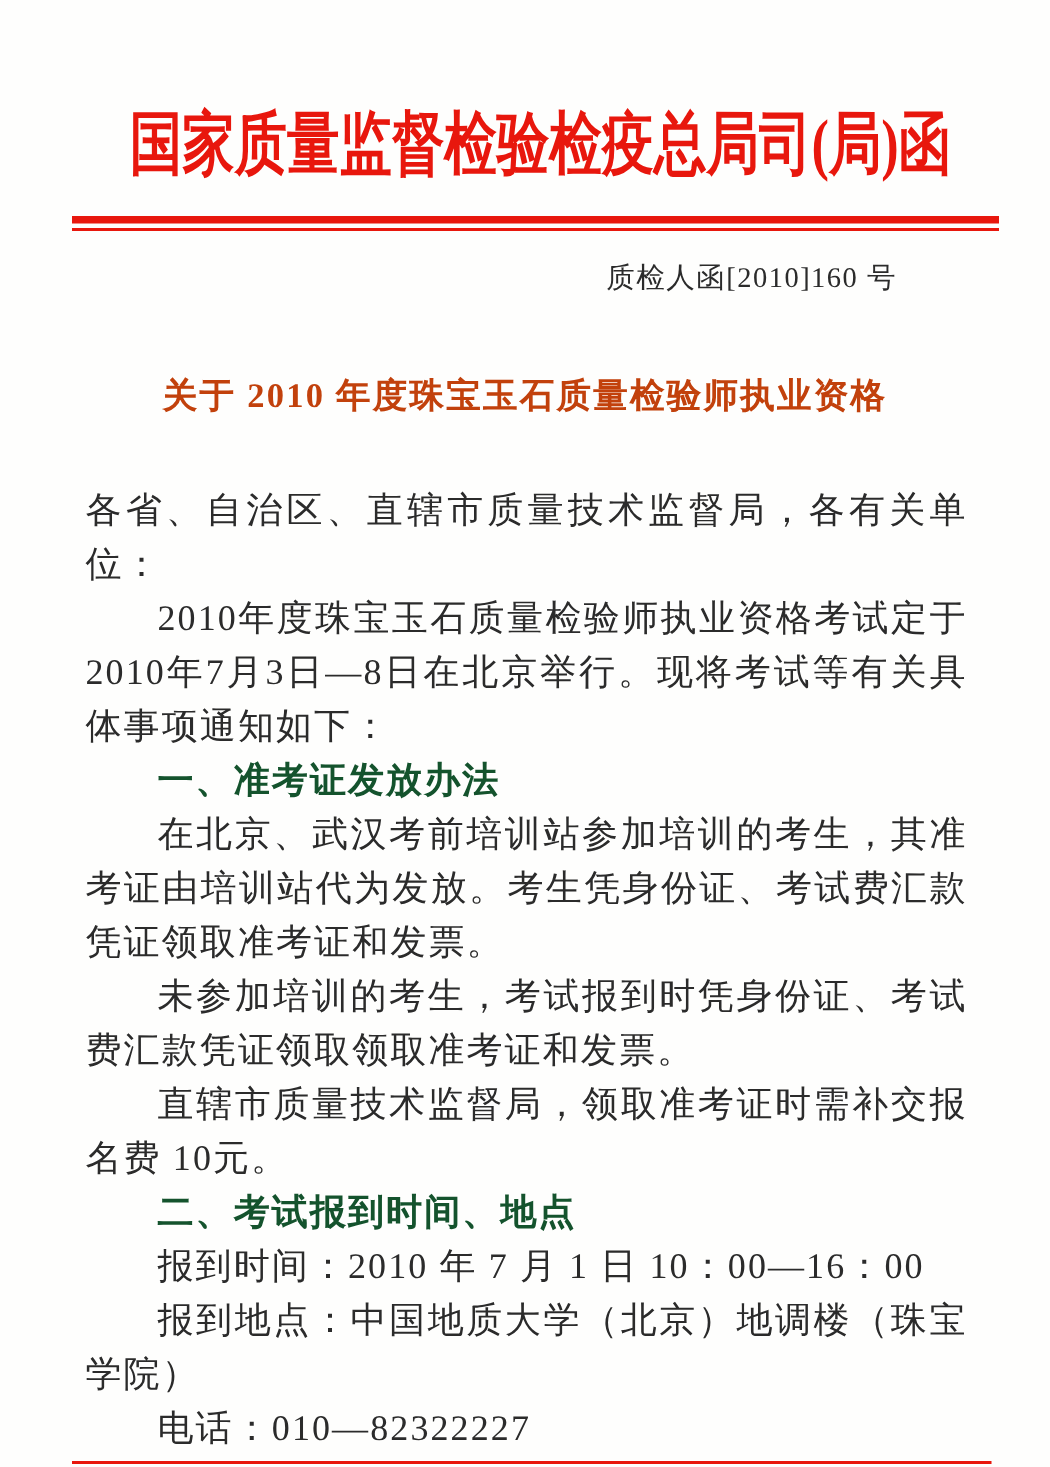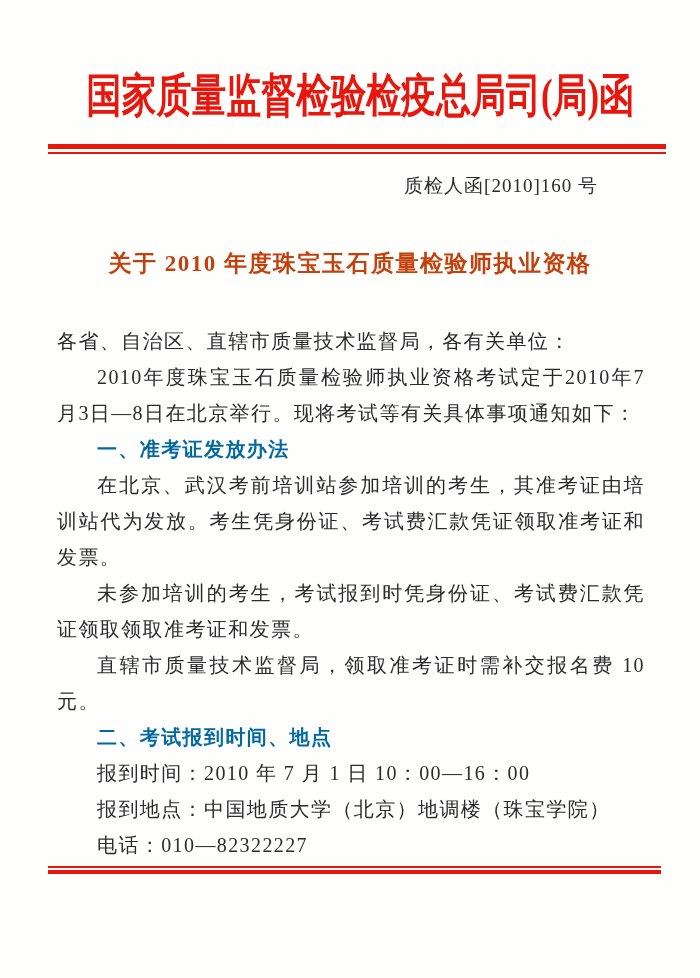--- a/index.html
+++ b/index.html
@@ -63,29 +63,29 @@
     font-size: 23px;
     font-weight: 700;
     color: #c2410c;
     line-height: 41px;
     letter-spacing: 1.5px;
   }
   
   .body-text {
     margin: 39px 55px 0 57px;
     width: 588px;
-    font-size: 20px;
+    font-size: 24px;
     line-height: 36px;
     color: #2b2b2b;
     letter-spacing: 1.4px;
     text-align: justify;
   }
   .body-text p { margin: 0; }
   .body-text p.indent { text-indent: 2em; }
-  .body-text p.heading { font-weight: 700; color: #0369a1; }
+  .body-text p.heading { font-weight: 700; color: #14532d; }
 </style>
 </head>
 <body>
 
 <div class="page">
 
   <div class="letterhead">
     <span class="letterhead-text">国家质量监督检验检疫总局司(局)函</span>
   </div>
 

